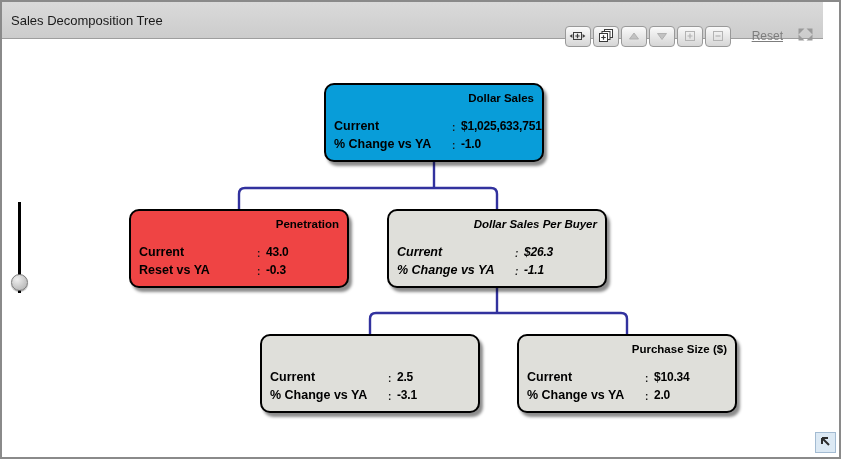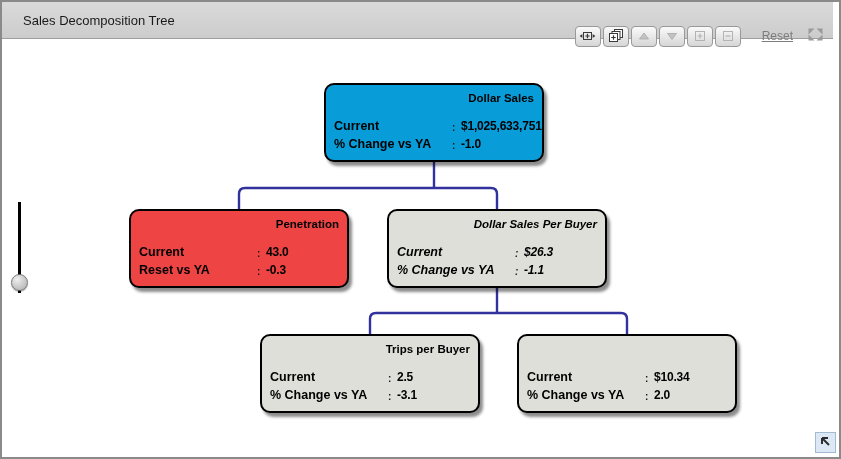--- a/index.html
+++ b/index.html
@@ -2,24 +2,24 @@
 <html><head>
 <meta charset="utf-8">
 <style>
   html,body{margin:0;padding:0;background:#fff;font-family:"Liberation Sans",sans-serif;}
   .app{
     position:relative;width:841px;height:459px;box-sizing:border-box;
     border:2px solid #8a8a8a;background:#ffffff;overflow:hidden;
   }
   
   .header{
-    position:absolute;top:0;left:0;right:6px;height:36px;
+    position:absolute;top:0;left:0;right:16px;height:36px;
     background:linear-gradient(180deg,#dadada 0%,#cccccc 100%);
     border-bottom:1px solid #9e9e9e;
-    display:flex;align-items:center;padding-left:12px;
+    display:flex;align-items:center;
   }
   .page-title{font-size:13px;color:#1a1a1a;padding-left:9px;flex:none;}
   .toolbar{margin-left:auto;display:flex;align-items:center;padding-right:10px;margin-top:32px;}
   .tb-btn{
     width:26px;height:21px;margin-left:2px;padding:0;
     border:1px solid #999;border-radius:4px;
     background:linear-gradient(180deg,#fafafa 0%,#d6d6d6 100%);
     display:flex;align-items:center;justify-content:center;cursor:pointer;
   }
   .tb-btn svg{display:block;}
@@ -182,36 +182,36 @@
       </div>
       <div class="node-row">
         <span class="row-label">% Change vs YA</span>
           <span class="row-sep">:</span>
           <span class="row-value">-1.1</span>
       </div>
     </div>
   </div>
 
   <div class="node default" style="left:258px;top:332px;">
-    <div class="node-title">Trips per Buyer</div>
     <div class="node-rows">
       <div class="node-row">
         <span class="row-label">Current</span>
           <span class="row-sep">:</span>
           <span class="row-value">2.5</span>
       </div>
       <div class="node-row">
         <span class="row-label">% Change vs YA</span>
           <span class="row-sep">:</span>
           <span class="row-value">-3.1</span>
       </div>
     </div>
   </div>
 
   <div class="node default" style="left:515px;top:332px;">
+    <div class="node-title">Purchase Size ($)</div>
     <div class="node-rows">
       <div class="node-row">
         <span class="row-label">Current</span>
           <span class="row-sep">:</span>
           <span class="row-value">$10.34</span>
       </div>
       <div class="node-row">
         <span class="row-label">% Change vs YA</span>
           <span class="row-sep">:</span>
           <span class="row-value">2.0</span>

